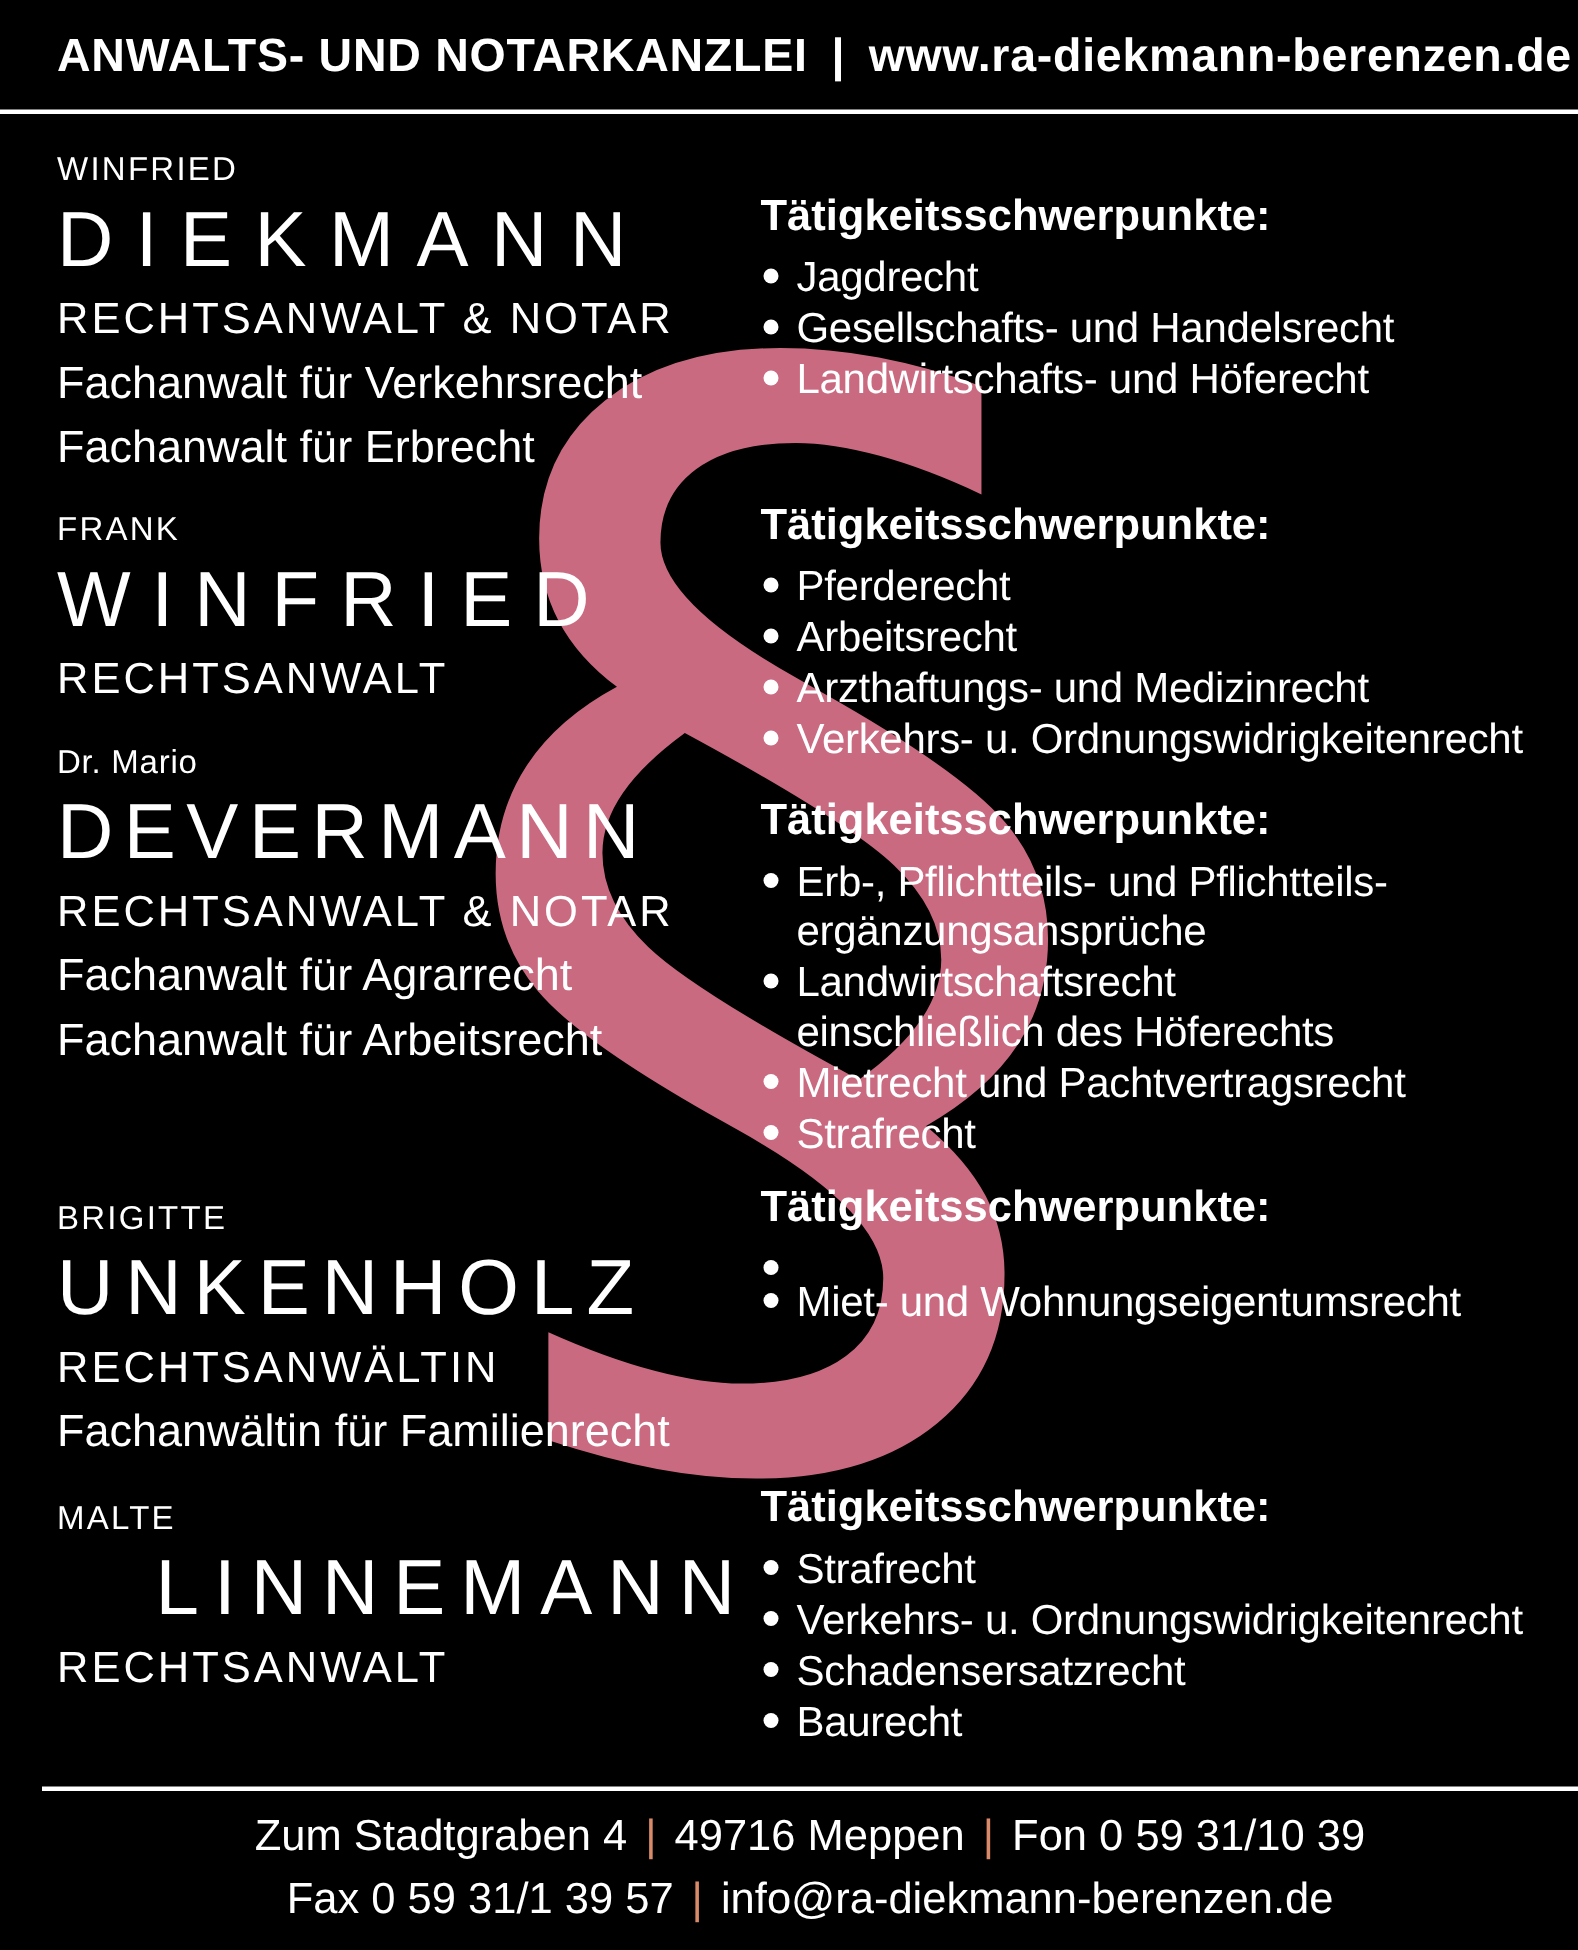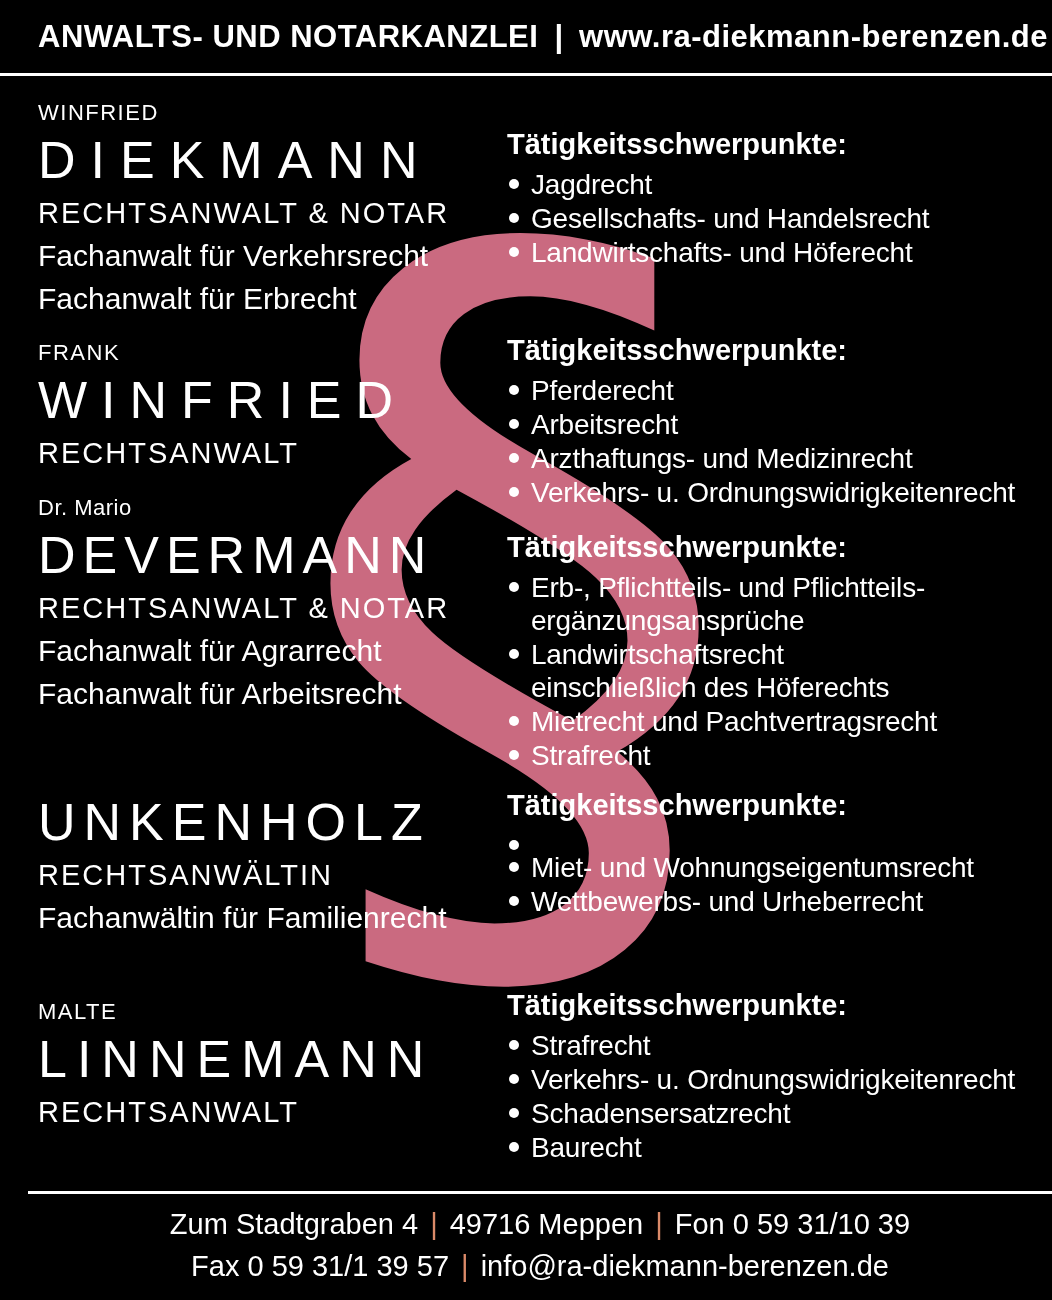--- a/index.html
+++ b/index.html
@@ -25,21 +25,21 @@
     font-family:"DejaVu Sans",sans-serif;user-select:none;
   }
   
   .nameblock{position:absolute;left:38px;width:462px;z-index:2;}
   .first-name{font-size:22px;line-height:37px;letter-spacing:1.5px;}
   .last-name{font-size:52px;line-height:58px;font-weight:400;white-space:nowrap;}
   .ls15{letter-spacing:15px;}
   .ls14{letter-spacing:14px;}
   .ls7{letter-spacing:7px;}
   .ls8{letter-spacing:8px;}
-  .ls10{letter-spacing:10px;}
+  .ls10{letter-spacing:10px;text-align:right;}
   .title-line{font-size:29px;line-height:34px;letter-spacing:2px;margin-top:7px;white-space:nowrap;}
   .spec-line{font-size:30px;line-height:34px;margin-top:9px;white-space:nowrap;}
   
   .focusblock{position:absolute;left:507px;width:540px;z-index:2;}
   .focus-heading{font-size:29px;font-weight:bold;line-height:34px;margin-bottom:7px;}
   .focus-list{list-style:none;margin:0;padding:0;}
   .focus-list li{display:flex;align-items:flex-start;font-size:28px;line-height:33px;margin-bottom:1px;}
   .dot{flex:0 0 auto;width:10px;height:10px;border-radius:50%;background:#FFFFFF;margin:11px 12px 0 2px;}
   .focus-text{white-space:pre-line;letter-spacing:-0.2px;}
   
@@ -141,37 +141,34 @@
           <span class="focus-text">Mietrecht und Pachtvertragsrecht</span>
         </li>
       <li>
           <span class="dot"></span>
           <span class="focus-text">Strafrecht</span>
         </li>
     </ul>
   </div>
 
   <div class="nameblock" style="top:793px;">
+    <div class="first-name">BRIGITTE</div>
     <div class="last-name ls8">UNKENHOLZ</div>
     <div class="title-line">RECHTSANWÄLTIN</div>
     <div class="spec-line">Fachanwältin für Familienrecht</div>
   </div>
   <div class="focusblock" style="top:788px;">
     <div class="focus-heading">Tätigkeitsschwerpunkte:</div>
     <ul class="focus-list">
       <li>
           <span class="dot"></span>
         </li>
       <li>
           <span class="dot"></span>
           <span class="focus-text">Miet- und Wohnungseigentumsrecht</span>
-        </li>
-      <li>
-          <span class="dot"></span>
-          <span class="focus-text">Wettbewerbs- und Urheberrecht</span>
         </li>
     </ul>
   </div>
 
   <div class="nameblock" style="top:993px;">
     <div class="first-name">MALTE</div>
     <div class="last-name ls10">LINNEMANN</div>
     <div class="title-line">RECHTSANWALT</div>
   </div>
   <div class="focusblock" style="top:988px;">

